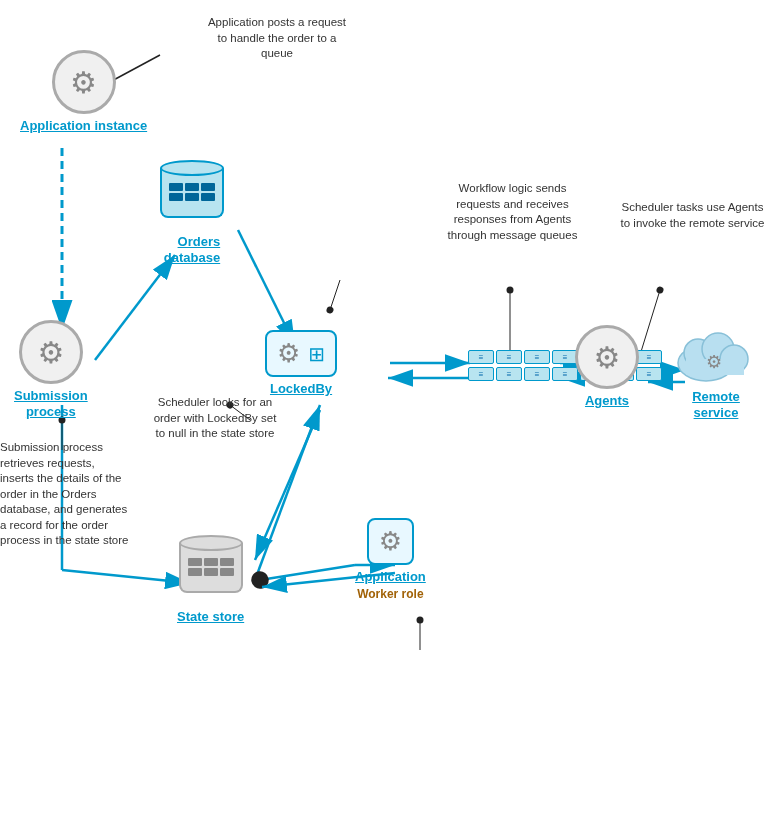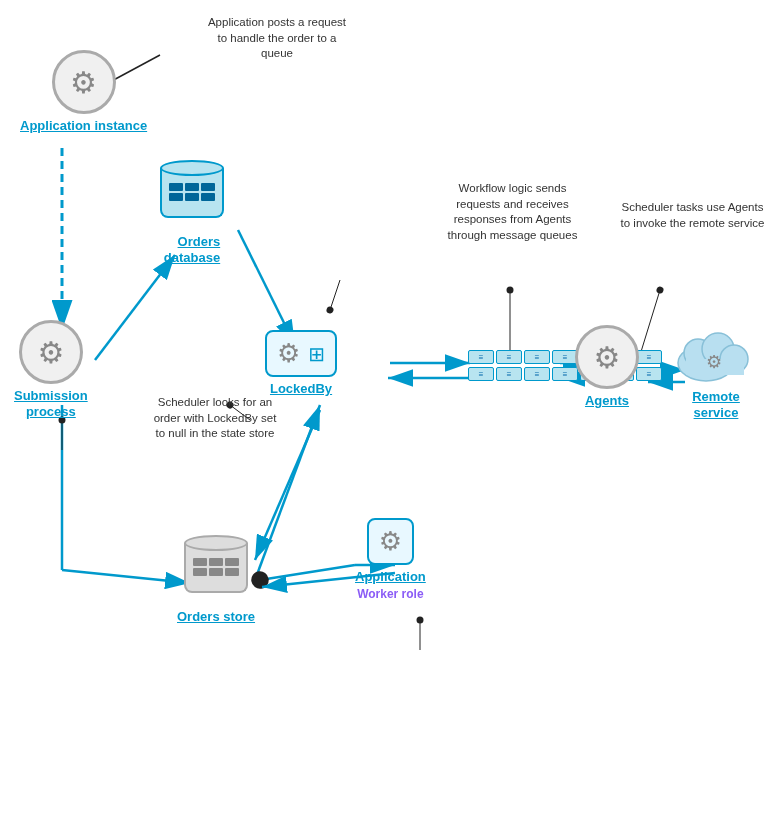--- a/index.html
+++ b/index.html
@@ -250,20 +250,21 @@
 order to
 a queue</div>
 
   <div class="node" style="left:14px; top:320px;">
     <div class="gear-circle">
       <span class="gear-icon">⚙</span>
     </div>
     <div class="node-label">Submission<br>process</div>
   </div>
 
+  <div class="annotation" style="left:0px; top:440px; width:130px; text-align:left;">Submission process retrieves requests, inserts the details of the order in the Orders database, and generates a record for the order process in the state store</div>
 
   <div class="node" style="left:160px; top:160px;text-align:right;">
     <div class="db-icon db-blue">
       <div class="db-top"></div>
       <div class="db-body">
         <div class="db-grid">
           <div class="db-cell"></div>
           <div class="db-cell"></div>
           <div class="db-cell"></div>
           <div class="db-cell"></div>
@@ -342,25 +343,25 @@
         <div class="db-grid">
           <div class="db-cell" style="background:#888;"></div>
           <div class="db-cell" style="background:#888;"></div>
           <div class="db-cell" style="background:#888;"></div>
           <div class="db-cell" style="background:#888;"></div>
           <div class="db-cell" style="background:#888;"></div>
           <div class="db-cell" style="background:#888;"></div>
         </div>
       </div>
     </div>
-    <div class="node-label">Orders store</div>
+    <div class="node-label">State store</div>
   </div>
 
   <div class="node" style="left:355px; top:518px;">
     <div class="supervisor-box">
       <span style="font-size:26px; color:#888;">⚙</span>
     </div>
     <div class="node-label">Application</div>
-    <div style="font-size:12px; color:#8b5cf6; font-weight:600; margin-top:2px;">Worker role</div>
+    <div style="font-size:12px; color:#a16207; font-weight:600; margin-top:2px;">Worker role</div>
   </div>
 
 
 </div>
 
 </body></html>

